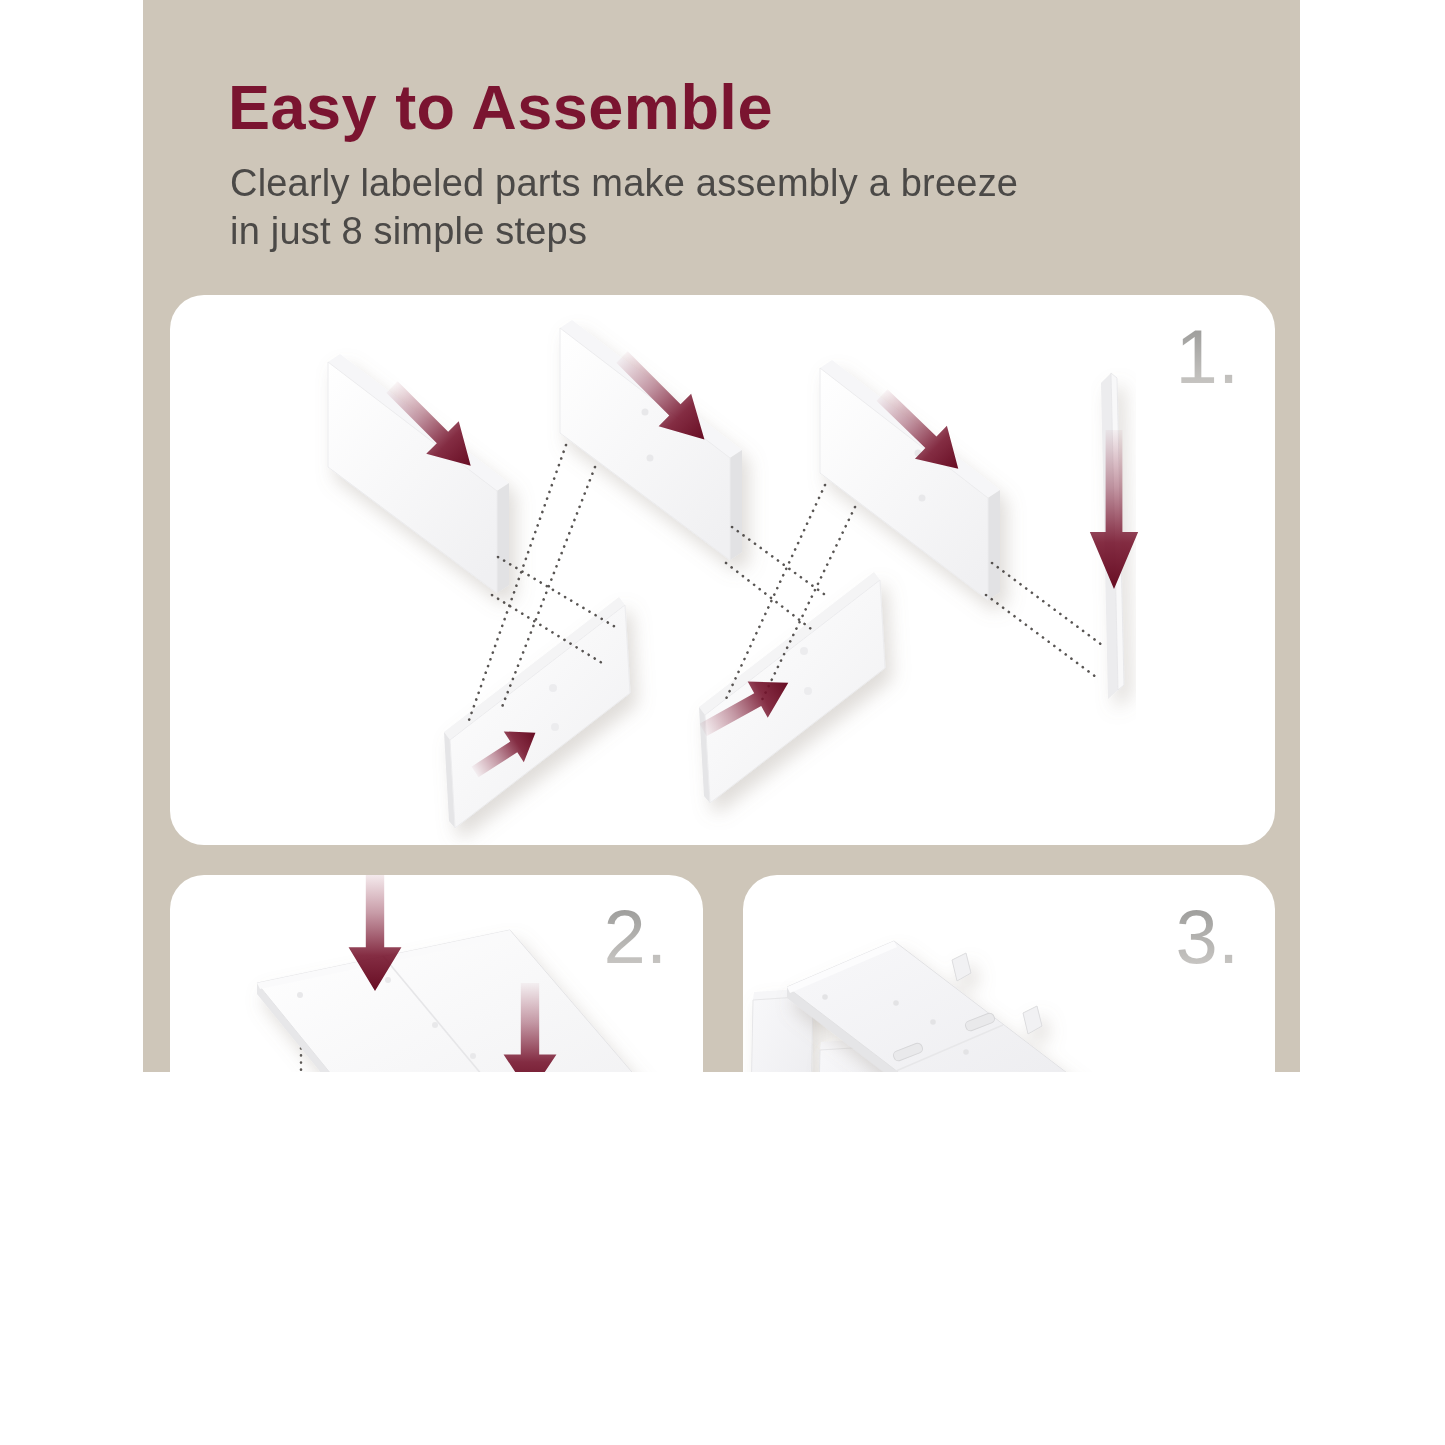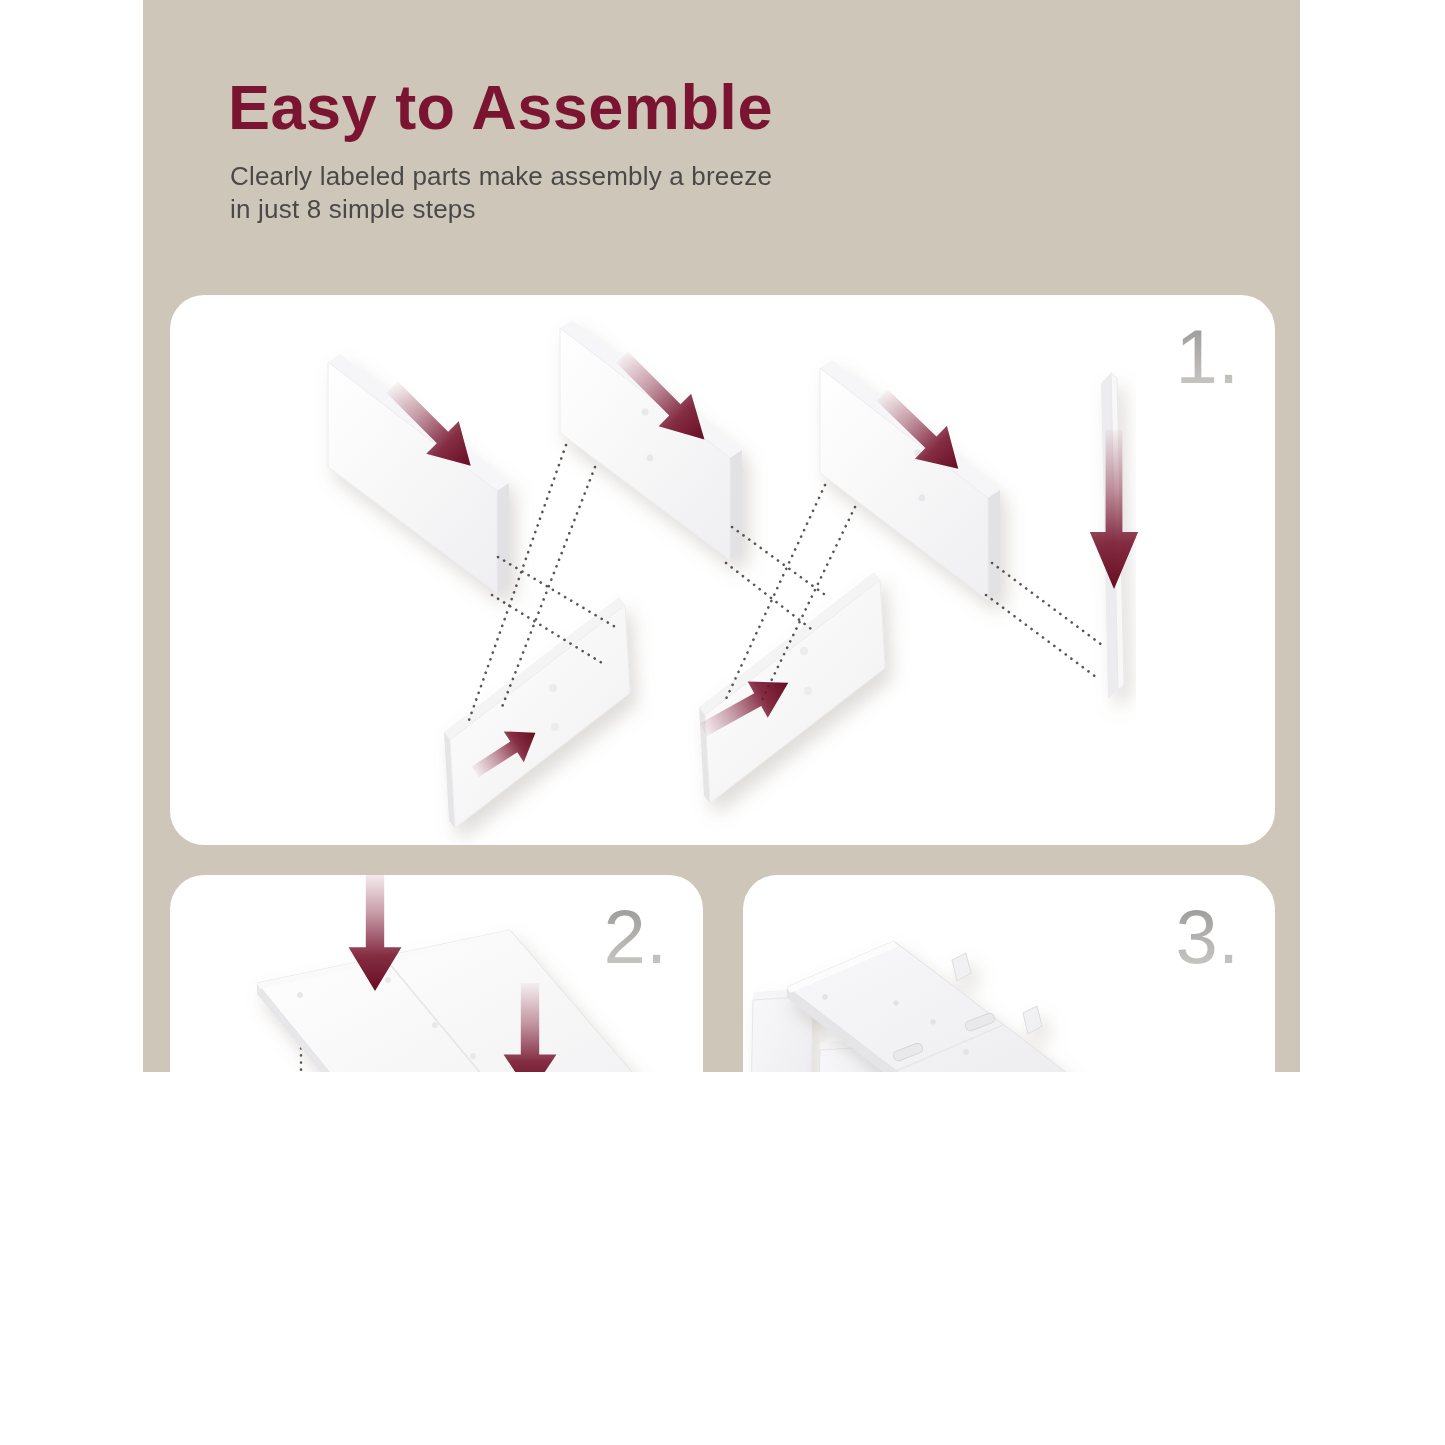--- a/index.html
+++ b/index.html
@@ -1,21 +1,21 @@
 <!DOCTYPE html>
 <html><head>
 <meta charset="utf-8">
 <style>
   html,body{margin:0;padding:0;background:#ffffff;}
   .stage{position:relative;width:1445px;height:1072px;background:#ffffff;overflow:hidden;
          font-family:"Liberation Sans","DejaVu Sans",sans-serif;}
   .beige{position:absolute;left:143px;top:0;width:1157px;height:1445px;background:#cec6b9;}
   .title{position:absolute;left:228px;top:74px;margin:0;font-size:63px;font-weight:600;
          letter-spacing:.5px;color:#7a1430;line-height:1.05;}
-  .subtitle{position:absolute;left:230px;top:160px;margin:0;font-size:26px;font-weight:400;
+  .subtitle{position:absolute;left:230px;top:160px;margin:0;font-size:38px;font-weight:400;
          color:#4b4947;line-height:1.26;letter-spacing:.2px;}
   .subtitle span{display:block;}
   .panel{position:absolute;background:#ffffff;border-radius:34px;overflow:hidden;}
   .p1{left:170px;top:295px;width:1105px;height:550px;}
   .p2{left:170px;top:875px;width:533px;height:545px;}
   .p3{left:743px;top:875px;width:532px;height:545px;}
   .panel svg{position:absolute;left:0;top:0;width:100%;height:100%;display:block;}
   .step-num{position:absolute;top:24px;right:36px;font-size:76px;font-weight:300;line-height:1;
          color:#b0aeab;background:linear-gradient(180deg,#979795 0%,#c9c7c4 90%);
          -webkit-background-clip:text;background-clip:text;-webkit-text-fill-color:transparent;}

